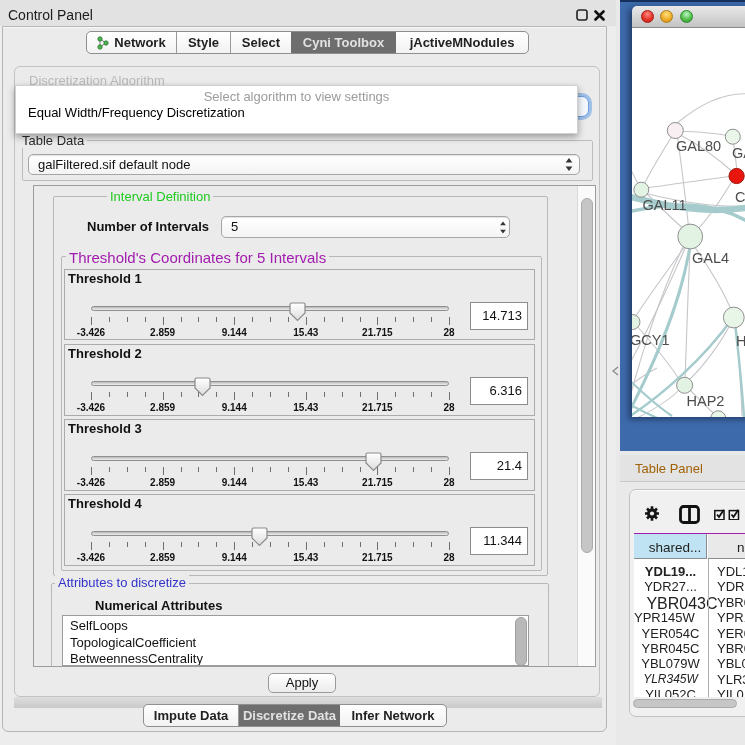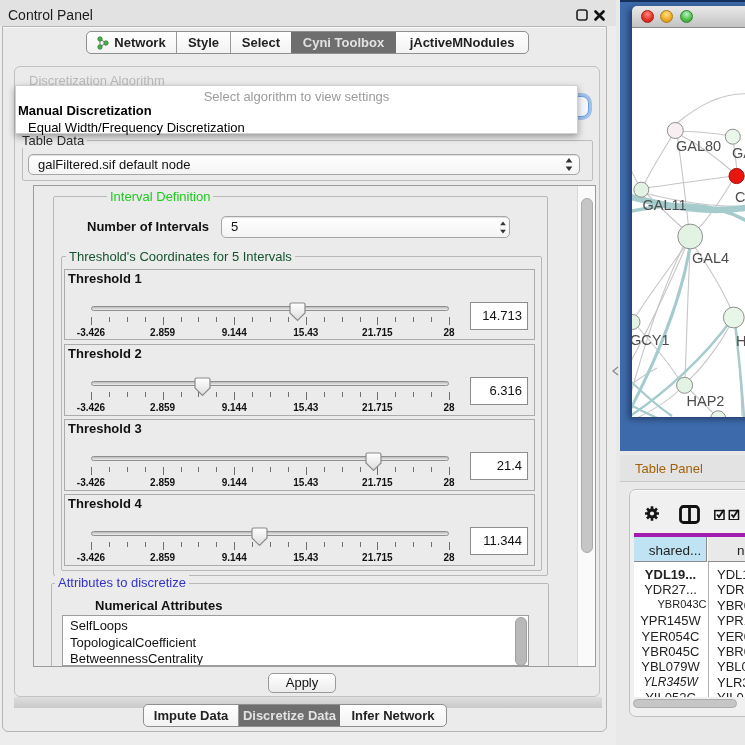--- a/index.html
+++ b/index.html
@@ -63,21 +63,21 @@
 
     <div class="abs" style="left:53px;top:33px;font-size:13px;font-weight:bold;color:#111;">Number of Intervals</div>
     <div class="abs" style="left:187px;top:30px;width:289px;height:22px;background:linear-gradient(#ffffff,#f4f4f4);border:1px solid #a6a6a6;border-radius:5px;box-shadow:inset 0 1px 1px rgba(0,0,0,.12);"></div>
     <div class="abs" style="left:197px;top:33px;font-size:13px;color:#111;">5</div>
     <svg class="abs" style="left:464px;top:34px;" width="10" height="15" viewBox="0 0 10 15">
       <path d="M5 1.6 L7.9 5.2 L2.1 5.2 Z" fill="#333"></path>
       <path d="M5 13.4 L7.9 9.8 L2.1 9.8 Z" fill="#333"></path>
     </svg>
 
     <div class="abs" style="left:27px;top:70px;width:481px;height:315px;border:1px solid #b8b8b8;border-radius:2px;"></div>
-    <div class="abs" style="left:32px;top:63px;font-size:13px;color:#14532d;background:#ebebeb;padding:0 3px;">Threshold's Coordinates for 5 Intervals</div>
+    <div class="abs" style="left:32px;top:63px;font-size:15px;color:#a21caf;background:#ebebeb;padding:0 3px;">Threshold's Coordinates for 5 Intervals</div>
 
     <div class="abs" style="left:30px;top:83px;width:471px;height:71px;border:1px solid #ababab;background:#ebebeb;">
   <div class="abs" style="left:3px;top:1px;font-size:13px;font-weight:bold;color:#111;">Threshold 1</div>
   <div class="abs" style="left:26px;top:36px;width:358px;height:5px;border:1px solid #8f8f8f;border-radius:3px;background:linear-gradient(#b9b9b9,#efefef);"></div>
 <div class="abs" style="left:26.0px;top:47px;width:1px;height:8px;background:#6f6f6f;"></div>
         <div class="abs" style="left:43.9px;top:47px;width:1px;height:5px;background:#6f6f6f;"></div>
         <div class="abs" style="left:61.8px;top:47px;width:1px;height:5px;background:#6f6f6f;"></div>
         <div class="abs" style="left:79.7px;top:47px;width:1px;height:5px;background:#6f6f6f;"></div>
         <div class="abs" style="left:97.6px;top:47px;width:1px;height:8px;background:#6f6f6f;"></div>
         <div class="abs" style="left:115.5px;top:47px;width:1px;height:5px;background:#6f6f6f;"></div>
@@ -259,21 +259,20 @@
     <div style="width:106px;display:flex;align-items:center;justify-content:center;">Infer Network</div>
   </div>
 </div>
 
 <svg class="abs" style="left:612px;top:366px;" width="8" height="10" viewBox="0 0 8 10">
   <path d="M6 1 L1 5 L6 9" fill="none" stroke="#8a8a8a" stroke-width="1.4"></path>
 </svg>
 
 <div class="abs" style="left:15px;top:85px;width:563px;height:49px;background:#ffffff;border:1px solid #d0d0d0;box-shadow:0 3px 7px rgba(0,0,0,0.35);z-index:30;">
   <div style="text-align:center;font-size:13px;color:#9b9b9b;padding-top:3px;height:17px;">Select algorithm to view settings</div>
-  <div style="font-size:13px;font-weight:bold;color:#000;padding-left:2px;height:15px;">Manual Discretization</div>
   <div style="font-size:13px;color:#000;padding-left:12px;padding-top:2px;">Equal Width/Frequency Discretization</div>
 </div>
 
 <div class="abs" style="left:620px;top:0;width:125px;height:451px;background:#3d6aab;overflow:hidden;">
   <div class="abs" style="left:0;top:0;width:125px;height:2px;background:#16305c;"></div>
 
   <div class="abs" style="left:12px;top:6px;width:120px;height:411px;box-shadow:-3px 2px 6px rgba(0,0,20,0.45);border-radius:5px 0 0 0;">
 
     <div class="abs" style="left:0;top:0;width:120px;height:22px;background:linear-gradient(#e9e9e9,#c3c3c3);border-radius:5px 0 0 0;border-bottom:1px solid #8a8a8a;"></div>
 
@@ -361,30 +360,30 @@
     <rect x="1.5" y="1.5" width="18" height="16" rx="3" fill="none" stroke="#111" stroke-width="2.8"></rect>
     <line x1="10.5" y1="2" x2="10.5" y2="17" stroke="#111" stroke-width="2.8"></line>
   </svg>
   <svg class="abs" style="left:94px;top:58px;" width="26" height="11" viewBox="0 0 26 11">
     <rect x="0.8" y="1.6" width="9.2" height="9.2" fill="none" stroke="#111" stroke-width="1.5"></rect>
     <path d="M3 5.5 L5 8 L9.8 0.8" fill="none" stroke="#111" stroke-width="1.8"></path>
     <rect x="15.3" y="1.6" width="9.2" height="9.2" fill="none" stroke="#111" stroke-width="1.5"></rect>
     <path d="M17.5 5.5 L19.5 8 L24.3 0.8" fill="none" stroke="#111" stroke-width="1.8"></path>
   </svg>
 
-  <div class="abs" style="left:14px;top:82px;width:111px;height:164px;background:#ffffff;border-top:4px solid #a21caf;overflow:hidden;">
+  <div class="abs" style="left:14px;top:82px;width:111px;height:164px;background:#ffffff;border-top:1px solid #a21caf;overflow:hidden;">
     <div class="abs" style="left:0;top:0;width:73px;height:25px;background:#bfe3f2;border-right:1px solid #8d8d8d;border-bottom:1px solid #8d8d8d;text-align:center;text-indent:10px;font-size:13.5px;color:#222;line-height:27px;">shared...</div>
     <div class="abs" style="left:74px;top:0;width:40px;height:25px;background:#e9e9e9;border-bottom:1px solid #8d8d8d;font-size:13.5px;color:#222;line-height:27px;padding-left:29px;">n...</div>
     <div class="abs" style="left:0;top:30.0px;width:73px;text-align:center;font-size:13px;color:#222;font-weight:bold;">YDL19...</div>
 <div class="abs" style="left:83px;top:30.0px;font-size:13px;color:#222;">YDL1</div>
 <div class="abs" style="left:0;top:45.4px;width:73px;text-align:center;font-size:13px;color:#222;">YDR27...</div>
 <div class="abs" style="left:83px;top:45.4px;font-size:13px;color:#222;">YDR2</div>
-<div class="abs" style="left:0;top:60.8px;width:96px;text-align:center;font-size:11px;color:#222;">YBR043C</div>
+<div class="abs" style="left:0;top:60.8px;width:96px;text-align:center;font-size:16px;color:#222;">YBR043C</div>
 <div class="abs" style="left:83px;top:60.8px;font-size:13px;color:#222;">YBR0</div>
-<div class="abs" style="left:0;top:76.2px;width:73px;text-align:center;font-size:13px;color:#222;">YPR145W</div>
+<div class="abs" style="left:0;top:76.2px;width:73px;font-size:13px;color:#222;">YPR145W</div>
 <div class="abs" style="left:83px;top:76.2px;font-size:13px;color:#222;">YPR1</div>
 <div class="abs" style="left:0;top:91.6px;width:73px;text-align:center;font-size:13px;color:#222;">YER054C</div>
 <div class="abs" style="left:83px;top:91.6px;font-size:13px;color:#222;">YER0</div>
 <div class="abs" style="left:0;top:107.0px;width:73px;text-align:center;font-size:13px;color:#222;">YBR045C</div>
 <div class="abs" style="left:83px;top:107.0px;font-size:13px;color:#222;">YBR0</div>
 <div class="abs" style="left:0;top:122.4px;width:73px;text-align:center;font-size:13px;color:#222;">YBL079W</div>
 <div class="abs" style="left:83px;top:122.4px;font-size:13px;color:#222;">YBL0</div>
 <div class="abs" style="left:0;top:137.8px;width:73px;text-align:center;font-size:12px;color:#222;font-style:italic;">YLR345W</div>
 <div class="abs" style="left:83px;top:137.8px;font-size:13px;color:#222;">YLR3</div>
 <div class="abs" style="left:0;top:153.2px;width:73px;text-align:center;font-size:13px;color:#222;">YIL052C</div>

